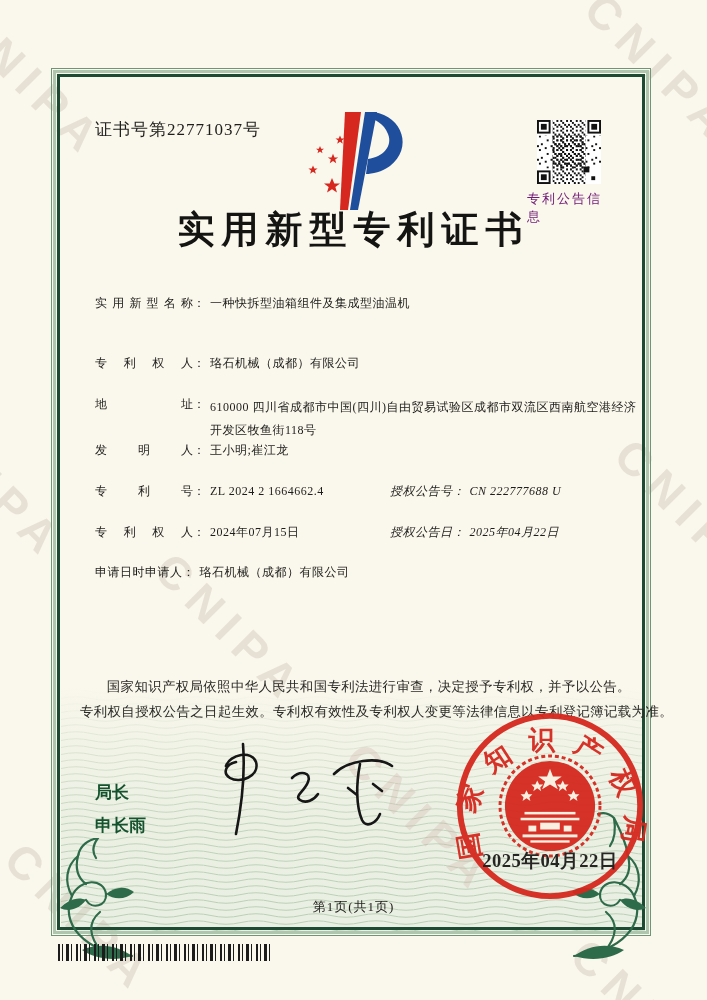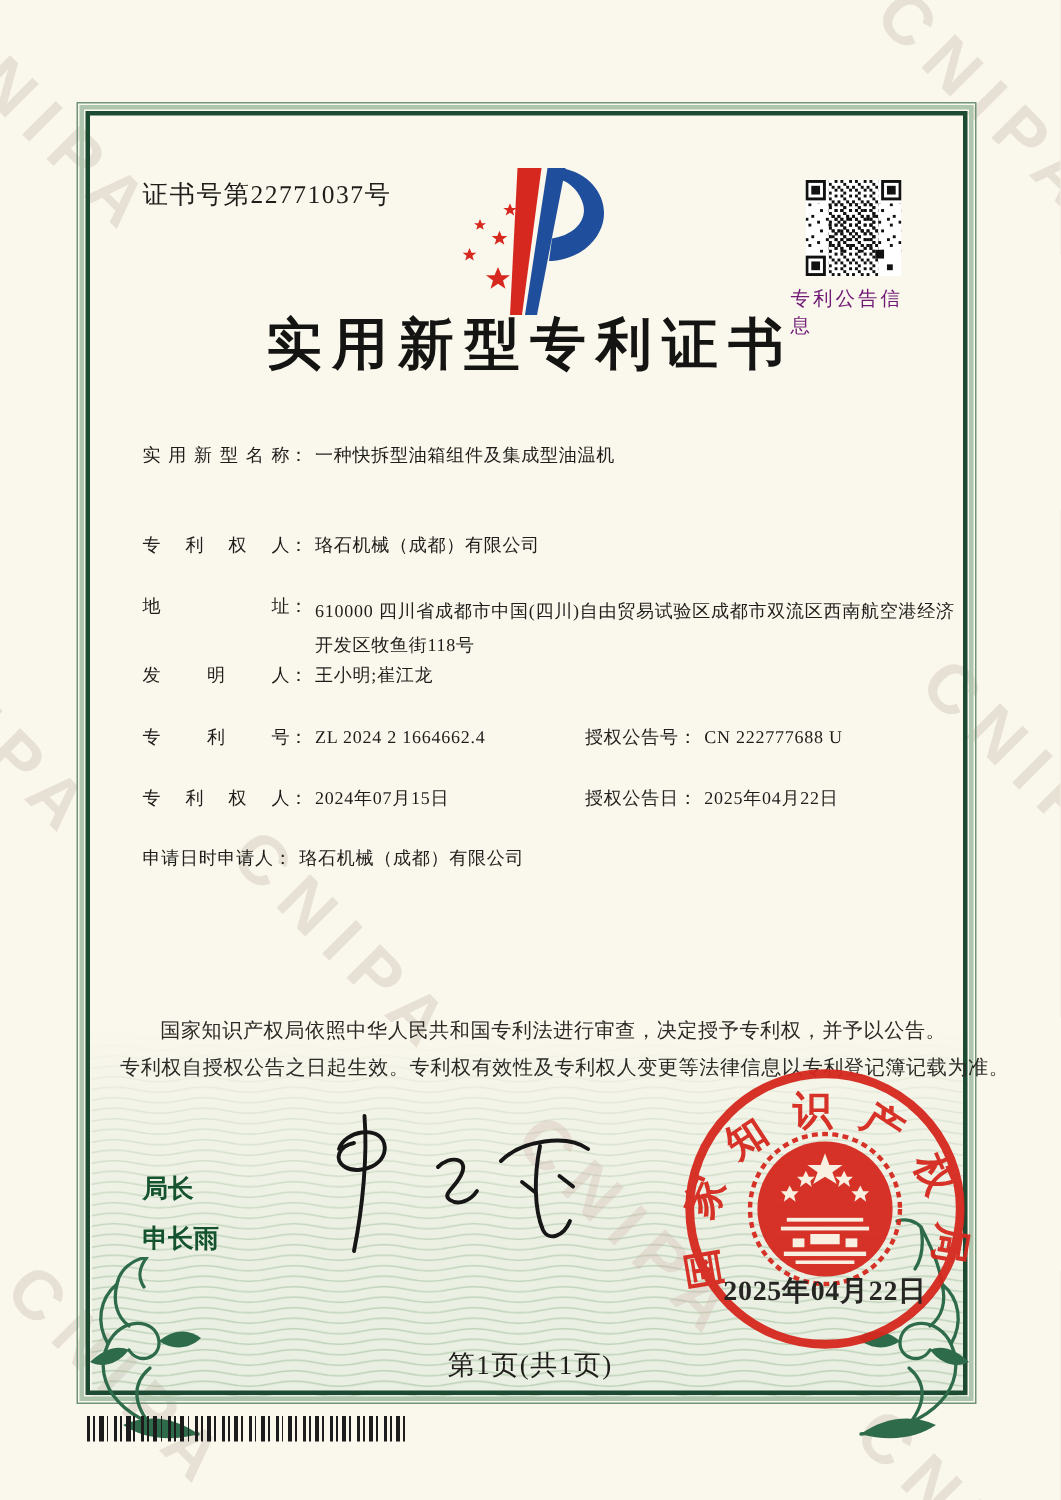--- a/index.html
+++ b/index.html
@@ -32,35 +32,35 @@
   .qr-label { position:absolute; left:527px; top:190px; width:88px; z-index:4;
     font-size:13px; color:#701a75; letter-spacing:2px; }
   .title { position:absolute; left:0; top:205px; width:100%; z-index:4; text-align:center;
     font-size:37px; font-weight:bold; letter-spacing:7px; color:#141412; }
   
   .row { position:absolute; left:95px; z-index:4; font-size:12px; white-space:nowrap; }
   .flabel { display:inline-block; width:98px; text-align:justify; text-align-last:justify; }
   .fcolon { display:inline-block; width:17px; }
   .fvalue { letter-spacing:0.5px; }
   .addr-val { display:inline-block; vertical-align:top; white-space:normal; width:428px; line-height:23px; }
-  .rcol { position:absolute; left:295px; white-space:nowrap; }
+  .rcol { position:absolute; left:295px; white-space:nowrap;font-style:italic; }
   .wide-label { letter-spacing:0.5px; }
   
   .decl { position:absolute; left:80px; top:674px; z-index:4; font-size:13.4px;
     letter-spacing:0.4px; line-height:25px; color:#2a2925; }
   .decl .l1 { text-indent:2em; white-space:nowrap; }
   .decl .l2 { white-space:nowrap;text-align:center; }
   
   .signer { position:absolute; left:95px; top:776px; z-index:4;
     font-family:"Liberation Sans","DejaVu Sans",sans-serif; font-weight:bold;
     font-size:17px; line-height:33px; color:#14532d; }
   .sig { position:absolute; left:196px; top:740px; z-index:4; }
   .seal { position:absolute; left:452px; top:708px; z-index:5; opacity:0.95; }
   .footer { position:absolute; left:0; top:898px; width:100%; z-index:4; text-align:center;
-    font-size:18px; letter-spacing:1px; }
+    font-size:13px; letter-spacing:1px; }
   .barcode {
     position:absolute; left:58px; top:944px; width:212px; height:17px; z-index:4;
     background:repeating-linear-gradient(90deg,
       #1c1c1c 0 2px, transparent 2px 4px,
       #1c1c1c 4px 5px, transparent 5px 8px,
       #1c1c1c 8px 11px, transparent 11px 13px,
       #1c1c1c 13px 14px, transparent 14px 18px);
   }
 </style>
 </head>

